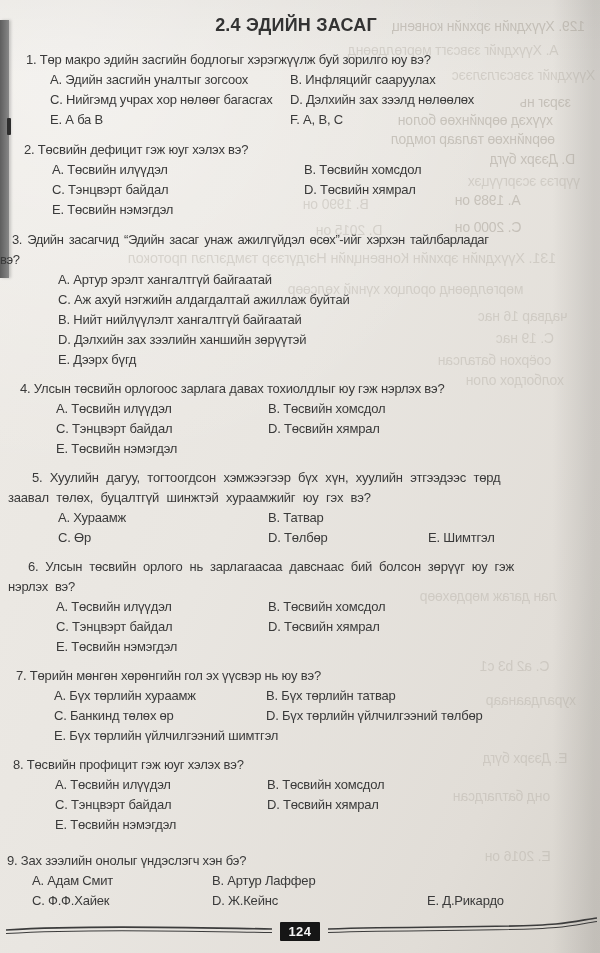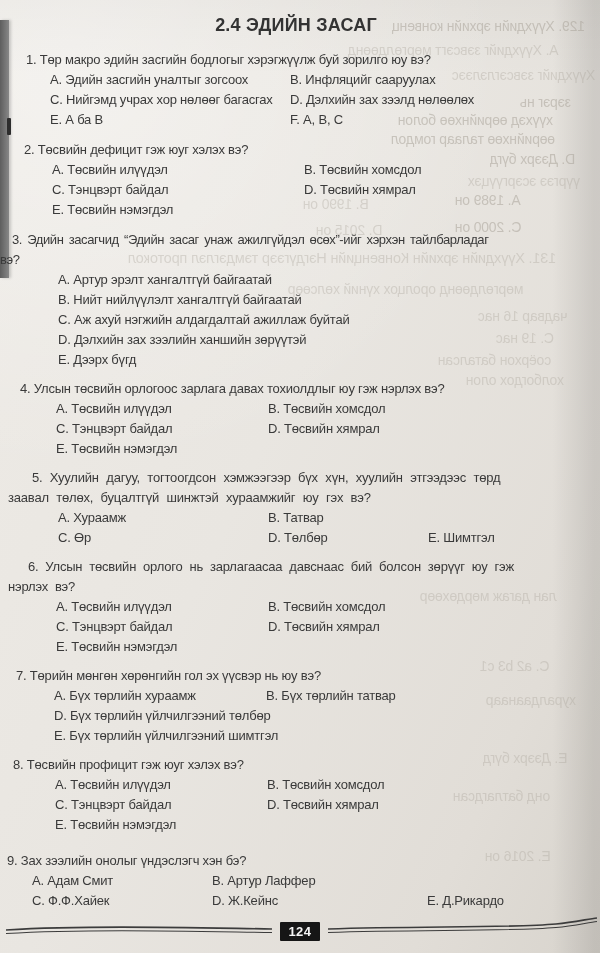--- a/index.html
+++ b/index.html
@@ -151,24 +151,24 @@
     </section>
 
     <section class="q q3">
       <p class="qt">3. Эдийн засагчид “Эдийн засаг унаж ажилгүйдэл өсөх”-ийг хэрхэн тайлбарладаг
 вэ?</p>
       <div class="opts">
         <div class="row">
             <span class="cell">A. Артур эрэлт хангалтгүй байгаатай</span>
           </div>
         <div class="row">
+            <span class="cell">C. Аж ахуй нэгжийн алдагдалтай ажиллаж буйтай</span>
+          </div>
+        <div class="row">
             <span class="cell">B. Нийт нийлүүлэлт хангалтгүй байгаатай</span>
-          </div>
-        <div class="row">
-            <span class="cell">C. Аж ахуй нэгжийн алдагдалтай ажиллаж буйтай</span>
           </div>
         <div class="row">
             <span class="cell">D. Дэлхийн зах зээлийн ханшийн зөрүүтэй</span>
           </div>
         <div class="row">
             <span class="cell">E. Дээрх бүгд</span>
           </div>
       </div>
     </section>
 
@@ -224,20 +224,21 @@
     </section>
 
     <section class="q q7">
       <p class="qt">7. Төрийн мөнгөн хөрөнгийн гол эх үүсвэр нь юу вэ?</p>
       <div class="opts">
         <div class="row">
           <span class="cell c1">A. Бүх төрлийн хураамж</span>
           <span class="cell">B. Бүх төрлийн татвар</span>
         </div>
         <div class="row">
+          <span class="cell c1">C. Банкинд төлөх өр</span>
           <span class="cell">D. Бүх төрлийн үйлчилгээний төлбөр</span>
         </div>
         <div class="row">
           <span class="cell c1">E. Бүх төрлийн үйлчилгээний шимтгэл</span>
         </div>
       </div>
     </section>
 
     <section class="q q8">
       <p class="qt">8. Төсвийн профицит гэж юуг хэлэх вэ?</p>

